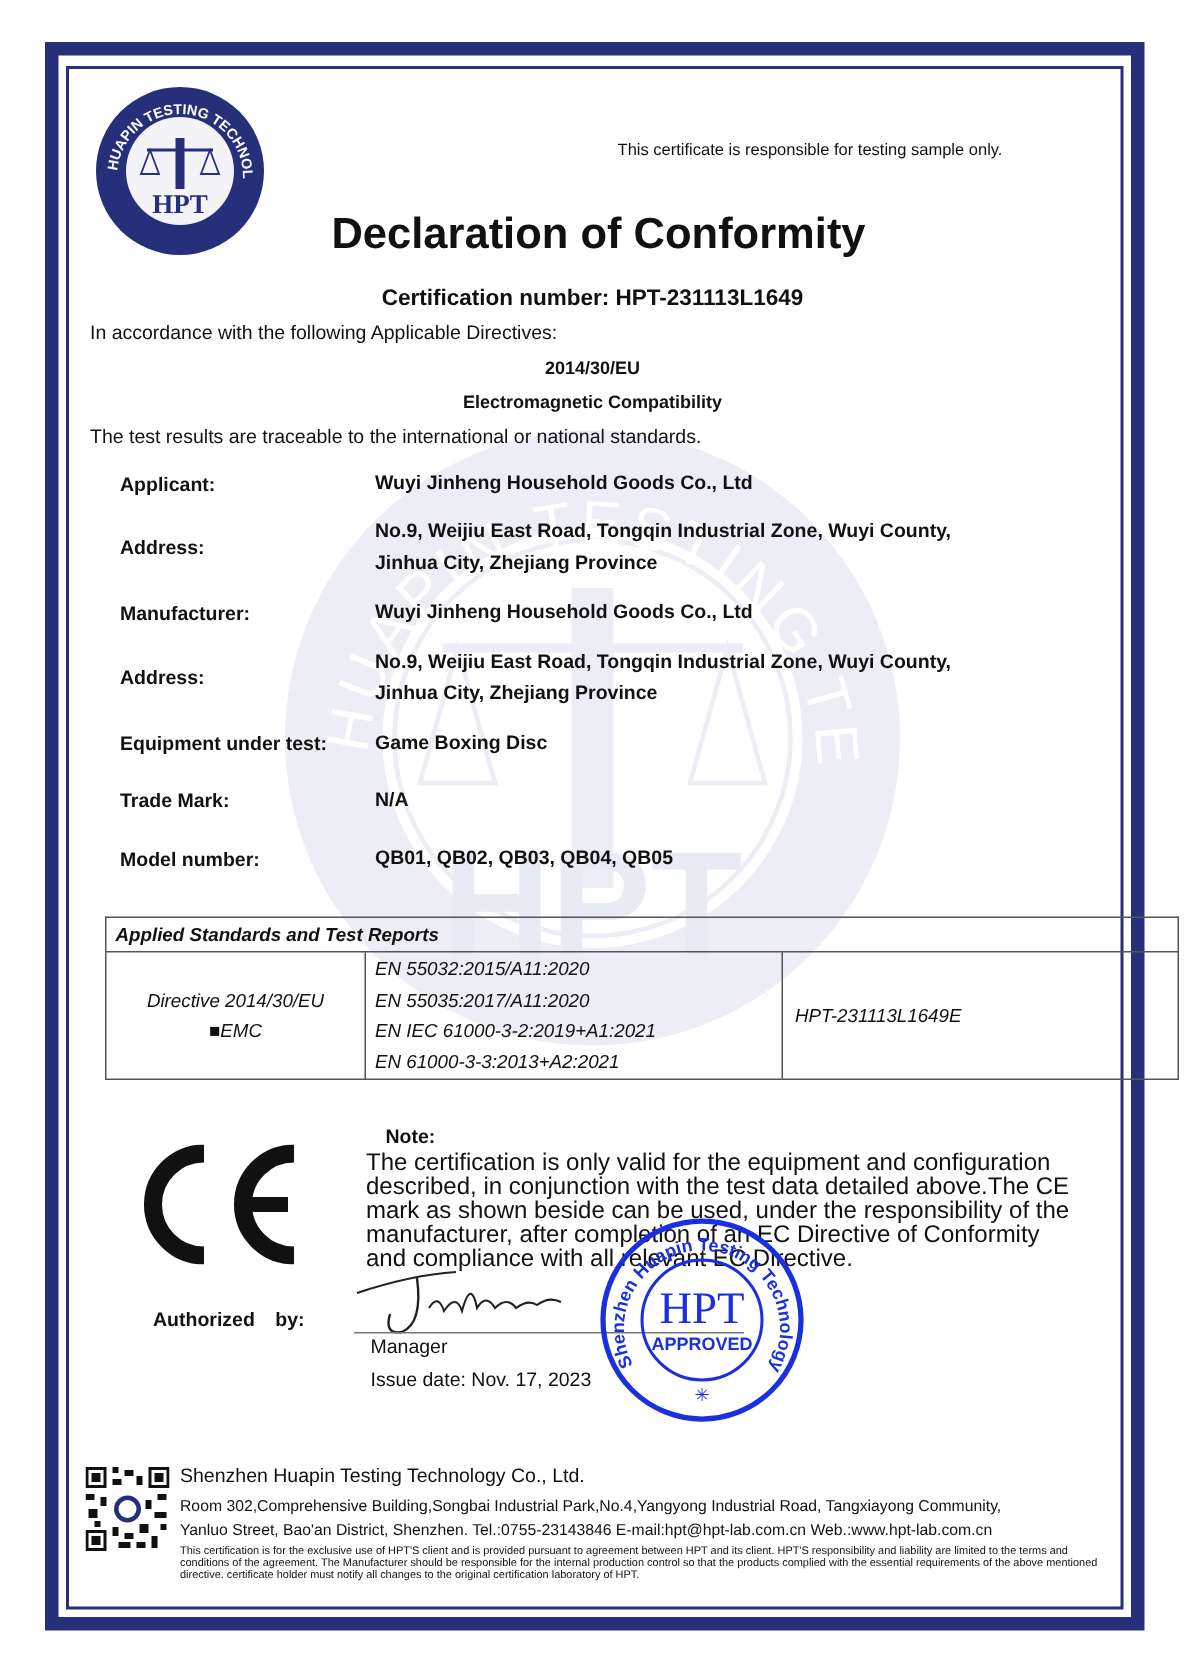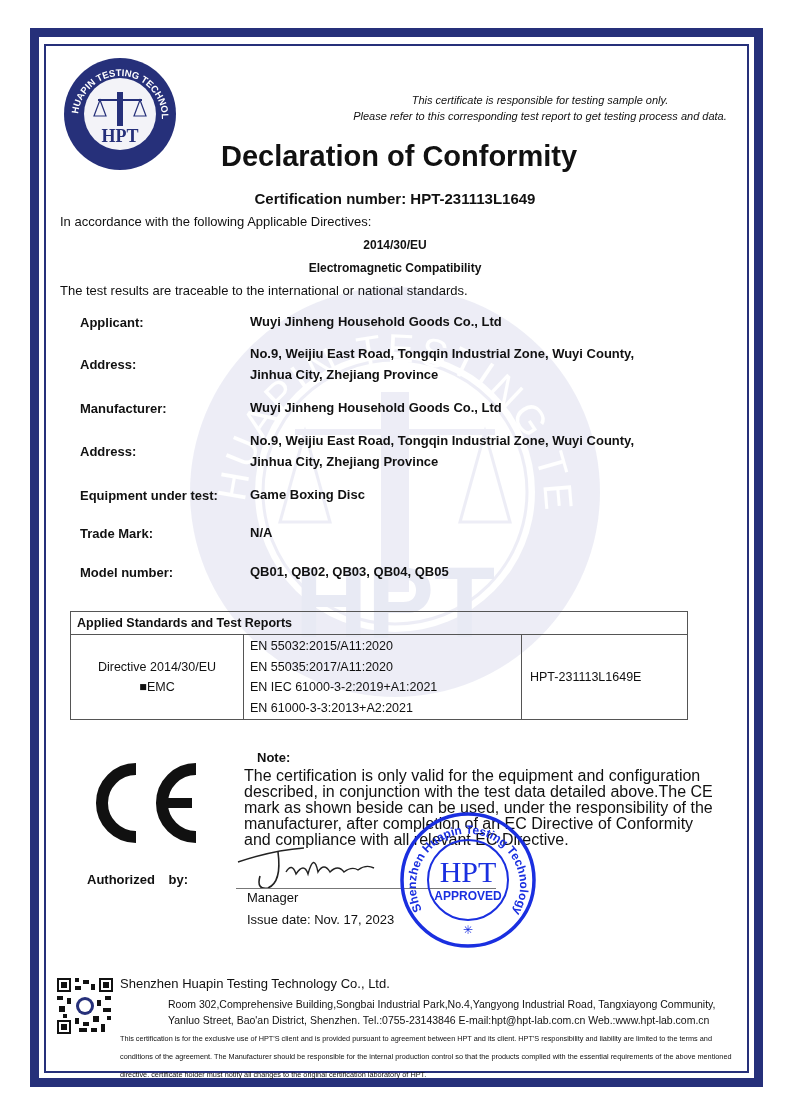--- a/index.html
+++ b/index.html
@@ -2,42 +2,42 @@
 <html><head>
 <meta charset="utf-8">
 <style>
   html,body{margin:0;padding:0;background:#fff;}
   body{width:790px;height:1116px;position:relative;overflow:hidden;font-family:"Liberation Sans",sans-serif;color:#111;}
   .outer{position:absolute;left:30px;top:28px;width:733px;height:1059px;border:9px solid #26307a;box-sizing:border-box;}
   .inner{position:absolute;left:44px;top:44px;width:705px;height:1029px;border:2px solid #26307a;box-sizing:border-box;}
   .abs{position:absolute;}
   .watermark{position:absolute;left:185px;top:282px;width:420px;height:420px;opacity:0.55;}
   .logo{position:absolute;left:62px;top:56px;width:116px;height:116px;}
-  .notice{position:absolute;left:340px;top:92px;width:400px;text-align:center;font-size:11px;line-height:16px;color:#111;font-style:italic;}
+  .notice{position:absolute;left:340px;top:92px;width:400px;text-align:center;font-size:11px;line-height:16px;color:#111;}
   .title{position:absolute;left:4px;width:790px;top:140px;text-align:center;font-size:29px;font-weight:bold;}
   .certno{position:absolute;left:0;width:790px;top:190px;text-align:center;font-size:15px;font-weight:bold;}
   .para{position:absolute;left:60px;font-size:13px;}
   .center-b{position:absolute;left:0;width:790px;text-align:center;font-size:12px;font-weight:bold;}
   .row-label{position:absolute;left:80px;font-size:13px;font-weight:bold;}
   .row-val{position:absolute;left:250px;font-size:13px;font-weight:bold;line-height:21px;}
-  table.std{position:absolute;left:70px;top:611px;width:618px;border-collapse:collapse;font-size:12.5px;}
+  table.std{position:absolute;left:70px;top:611px;width:716px;border-collapse:collapse;font-size:12.5px;font-style:italic;}
   table.std td{border:1px solid #555;padding:0 6px;}
   table.std td.head{font-weight:bold;height:22px;}
   .ce{position:absolute;left:84px;top:763px;width:120px;height:80px;}
   .note-title{position:absolute;left:257px;top:750px;font-size:13px;font-weight:bold;}
   .note-text{position:absolute;left:244px;top:768px;width:480px;font-size:16px;line-height:16px;}
-  .auth{position:absolute;left:87px;top:872px;font-size:13px;font-weight:bold;word-spacing:10px;}
+  .auth{position:absolute;left:102px;top:872px;font-size:13px;font-weight:bold;word-spacing:10px;}
   .sig-line{position:absolute;left:236px;top:888px;width:260px;border-top:1.5px solid #777;}
   .manager{position:absolute;left:247px;top:890px;font-size:13px;}
   .issue{position:absolute;left:247px;top:912px;font-size:13px;}
   .stamp{position:absolute;left:398px;top:810px;width:140px;height:140px;}
   .qr{position:absolute;left:57px;top:978px;width:56px;height:56px;}
   .footer-co{position:absolute;left:120px;top:976px;font-size:13px;}
-  .footer-addr{position:absolute;left:120px;top:996px;font-size:10.5px;line-height:16px;width:620px;margin-left:48px;}
-  .footer-small{position:absolute;left:120px;top:1030px;font-size:7.3px;line-height:18px;width:620px;}
+  .footer-addr{position:absolute;left:120px;top:996px;font-size:10.5px;line-height:16px;width:620px;}
+  .footer-small{position:absolute;left:120px;top:1030px;font-size:7.3px;line-height:8px;width:620px;}
 </style>
 </head>
 <body>
 
 <div class="outer"></div>
 <div class="inner"></div>
 
 <svg class="watermark" viewBox="0 0 420 420">
   <defs>
       <path id="wmArc" d="M 60 230 A 150 150 0 1 1 360 230"></path>
@@ -62,21 +62,20 @@
   <text font-family="Liberation Sans, sans-serif" font-size="9.5" font-weight="bold" fill="#fff"><textPath href="#logoArc" startOffset="3%">HUAPIN TESTING TECHNOLOGY CO., LTD</textPath></text>
   <line x1="36" y1="44" x2="80" y2="44" stroke="#26307a" stroke-width="2"></line>
   <rect x="55" y="36" width="6" height="34" fill="#26307a"></rect>
   <path d="M38 44 L32 60 L44 60 Z" fill="none" stroke="#26307a" stroke-width="1.2"></path>
   <path d="M78 44 L72 60 L84 60 Z" fill="none" stroke="#26307a" stroke-width="1.2"></path>
   <text x="58" y="86" text-anchor="middle" font-family="Liberation Serif, serif" font-weight="bold" font-size="18" fill="#26307a">HPT</text>
 </svg>
 
 <div class="notice">
   <div>This certificate is responsible for testing sample only.</div>
-  <div>Please refer to this corresponding test report to get testing process and data.</div>
 </div>
 
 <div class="title">Declaration of Conformity</div>
 <div class="certno">Certification number: HPT-231113L1649</div>
 
 <div class="para" style="top:214px;">In accordance with the following Applicable Directives:</div>
 <div class="center-b" style="top:238px;">2014/30/EU</div>
 <div class="center-b" style="top:261px;">Electromagnetic Compatibility</div>
 <div class="para" style="top:283px;">The test results are traceable to the international or national standards.</div>
 

